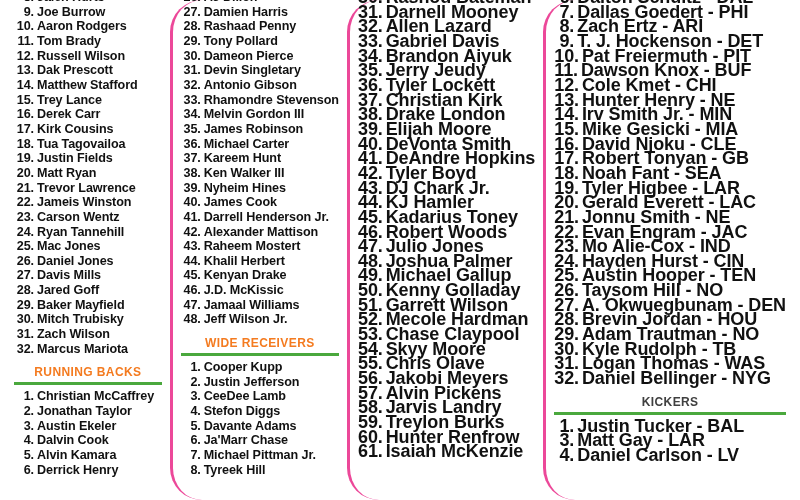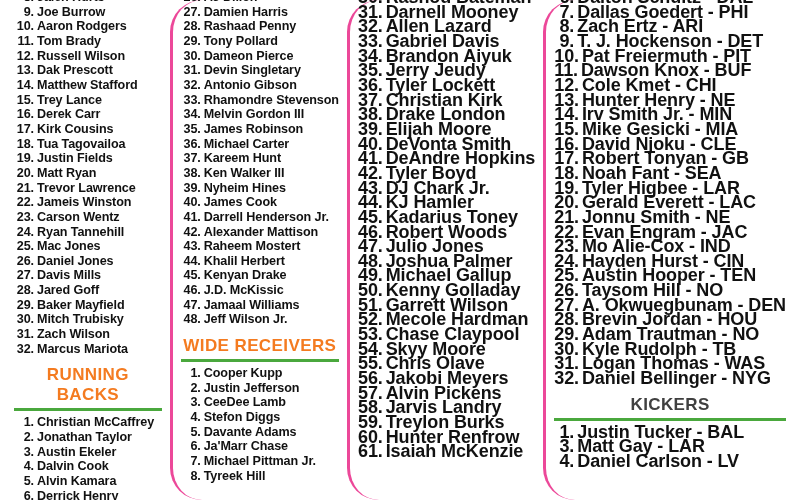--- a/index.html
+++ b/index.html
@@ -32,21 +32,21 @@
     border-left: 3px solid #ec4899;
     border-radius: 32px;
   }
   .col-inner {
     position: relative;
     margin-top: -10px;
   }
   .section-head {
     font-family: "Liberation Sans", sans-serif;
     font-weight: bold;
-    font-size: 17px;
+    font-size: 12px;
     letter-spacing: 0.4px;
     color: #f47b20;
     text-align: center;
     margin: 9px 0 3px 0;
     text-transform: uppercase;
   }
   .section-head.green {
     color: #404040;
   }
   .rule {

